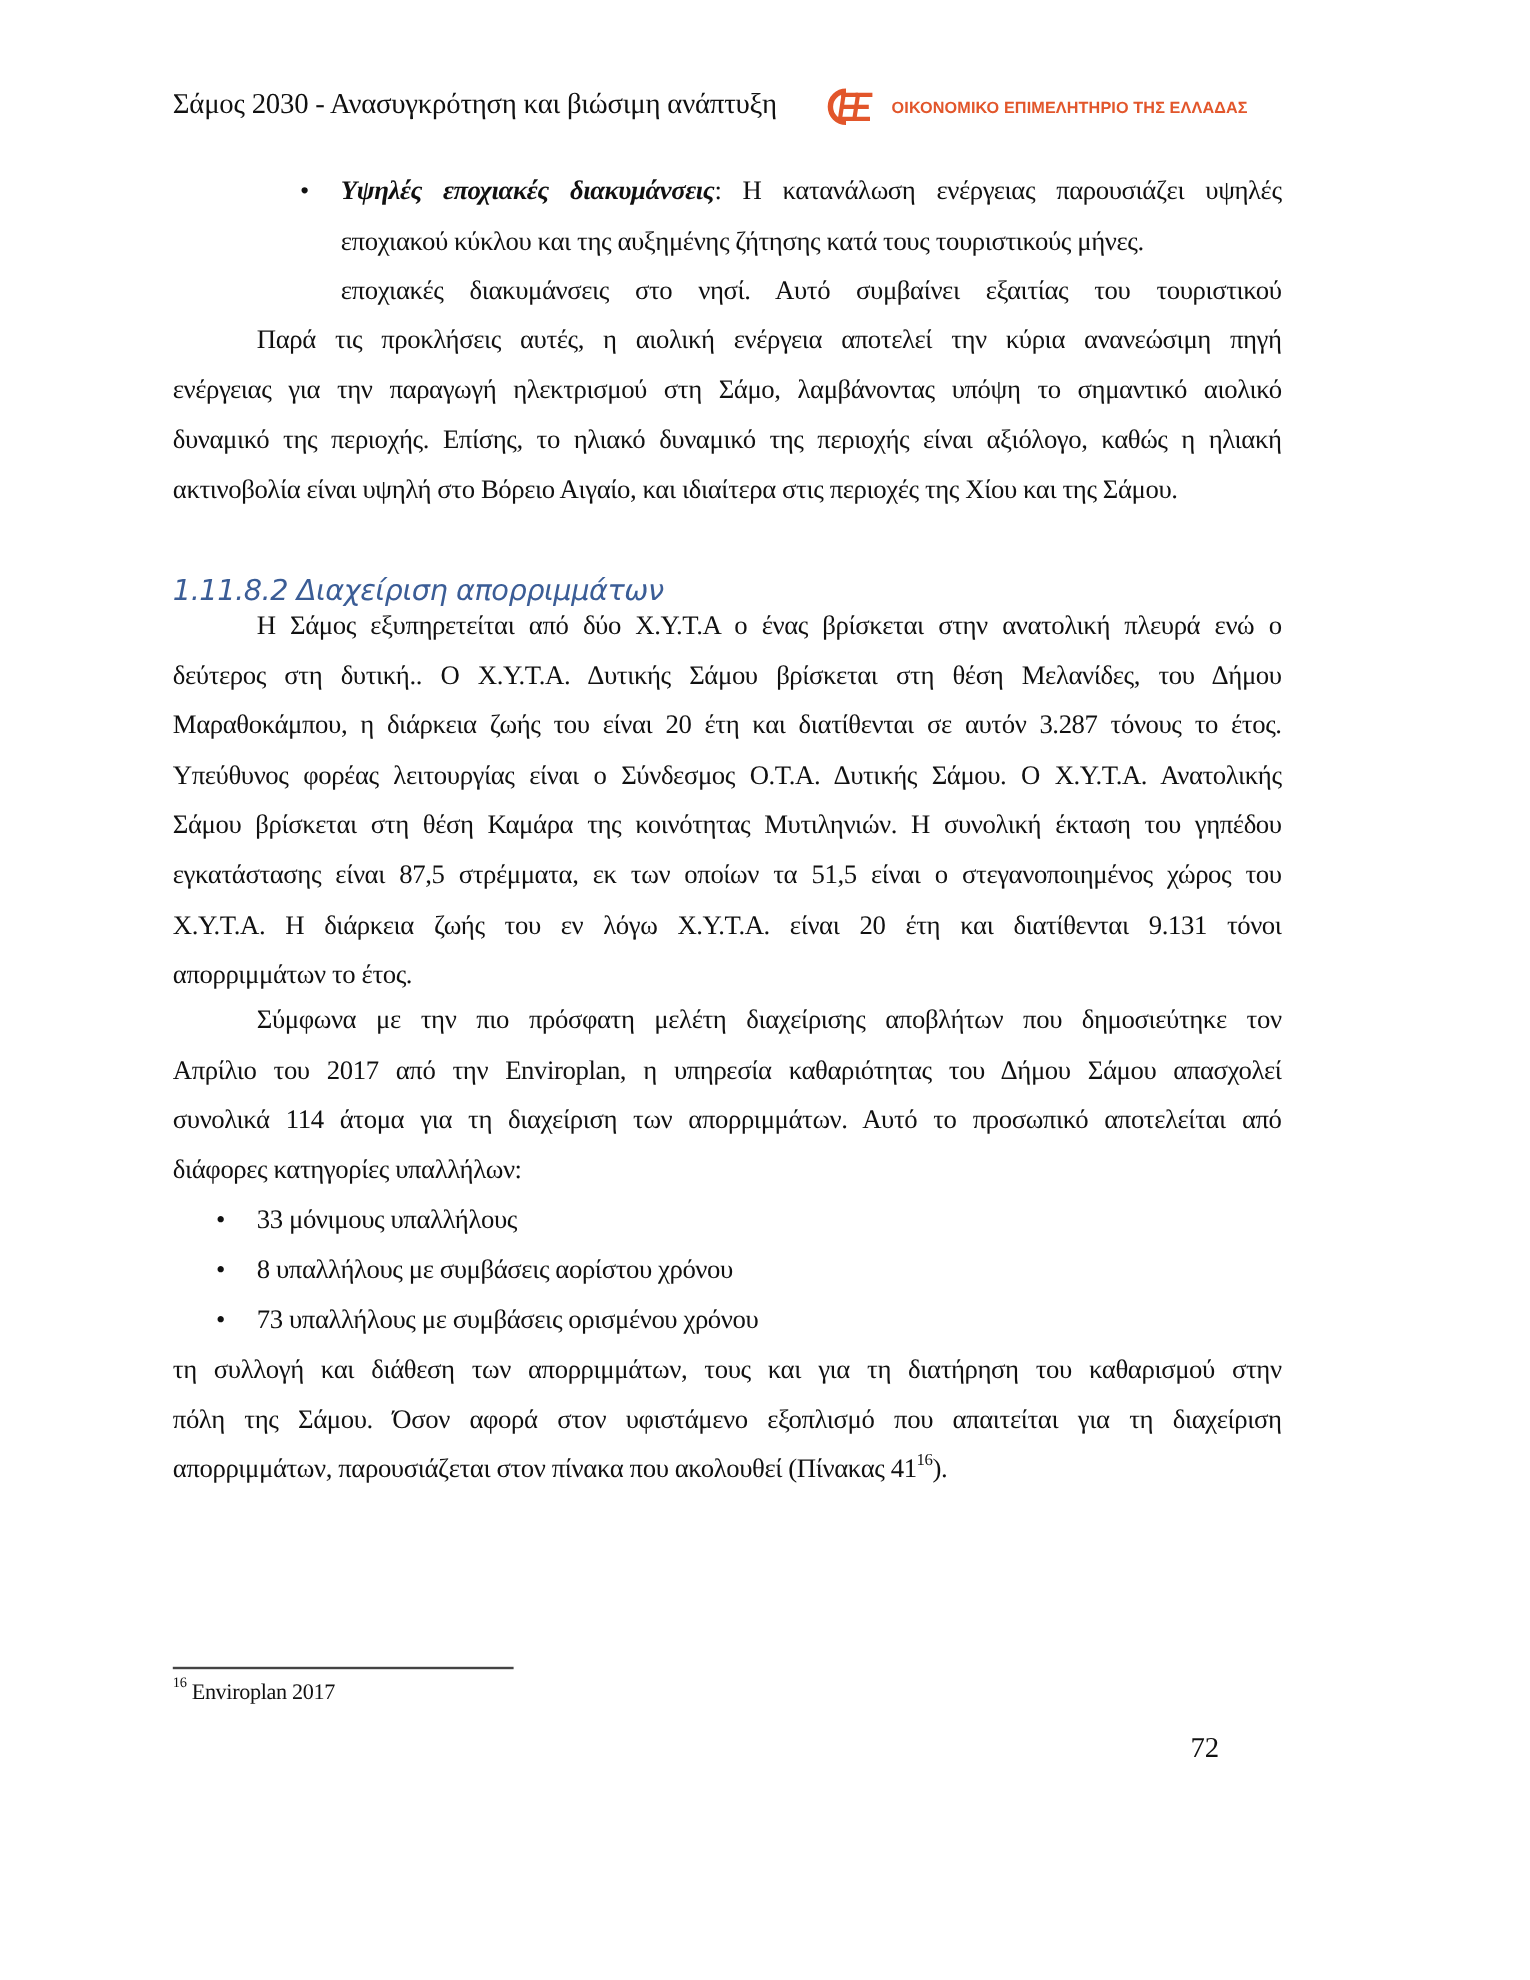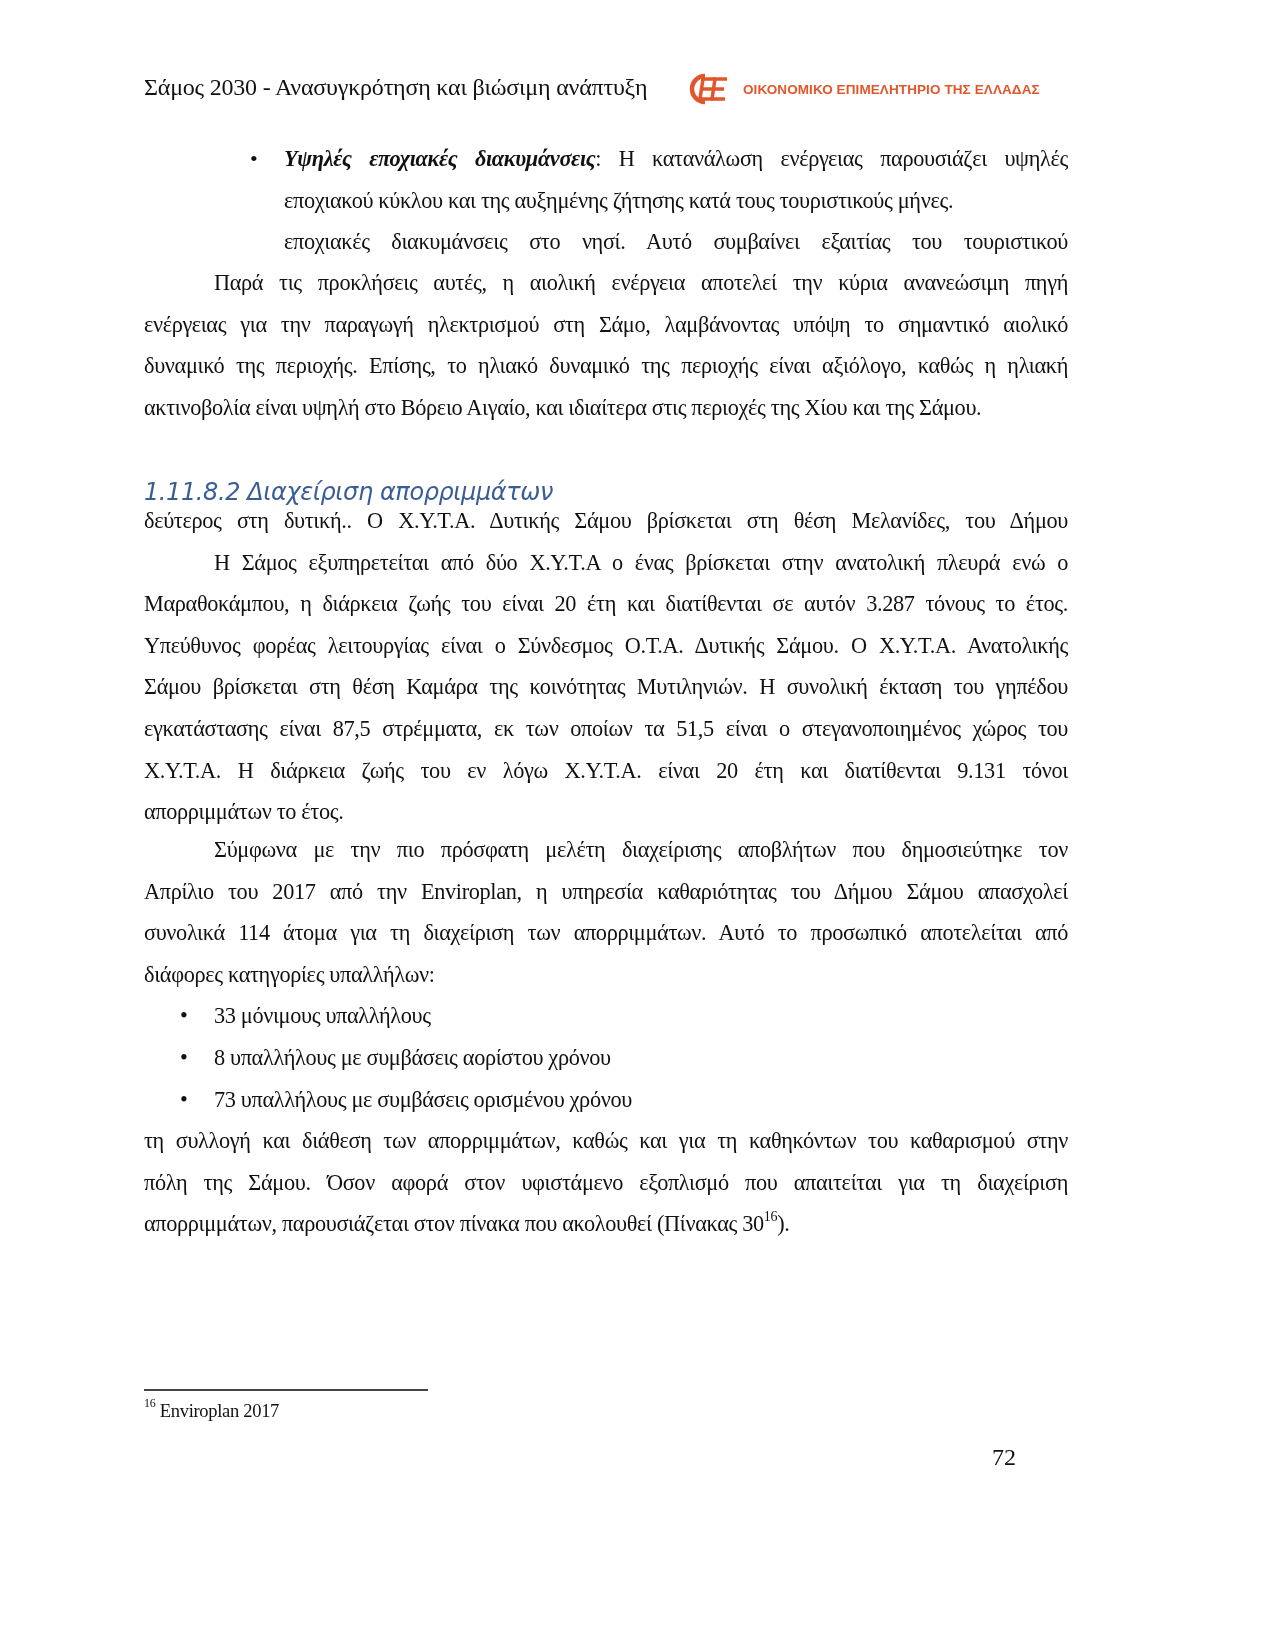--- a/index.html
+++ b/index.html
@@ -192,22 +192,22 @@
 <div class="text-block" style="top:262px;">
   <span class="line indent">Παρά τις προκλήσεις αυτές, η αιολική ενέργεια αποτελεί την κύρια ανανεώσιμη πηγή</span>
   <span class="line">ενέργειας για την παραγωγή ηλεκτρισμού στη Σάμο, λαμβάνοντας υπόψη το σημαντικό αιολικό</span>
   <span class="line">δυναμικό της περιοχής. Επίσης, το ηλιακό δυναμικό της περιοχής είναι αξιόλογο, καθώς η ηλιακή</span>
   <span class="line last">ακτινοβολία είναι υψηλή στο Βόρειο Αιγαίο, και ιδιαίτερα στις περιοχές της Χίου και της Σάμου.</span>
 </div>
 
 <div class="section-heading">1.11.8.2 Διαχείριση απορριμμάτων</div>
 
 <div class="text-block" style="top:500px;">
+  <span class="line indent">Η Σάμος εξυπηρετείται από δύο Χ.Υ.Τ.Α ο ένας  βρίσκεται στην ανατολική πλευρά ενώ ο</span>
   <span class="line">δεύτερος στη δυτική.. Ο Χ.Υ.Τ.Α. Δυτικής Σάμου βρίσκεται στη θέση Μελανίδες, του Δήμου</span>
-  <span class="line indent">Η Σάμος εξυπηρετείται από δύο Χ.Υ.Τ.Α ο ένας  βρίσκεται στην ανατολική πλευρά ενώ ο</span>
   <span class="line">Μαραθοκάμπου, η διάρκεια ζωής του είναι 20 έτη και διατίθενται σε αυτόν 3.287 τόνους το έτος.</span>
   <span class="line">Υπεύθυνος φορέας λειτουργίας είναι ο Σύνδεσμος Ο.Τ.Α. Δυτικής Σάμου. Ο Χ.Υ.Τ.Α. Ανατολικής</span>
   <span class="line">Σάμου βρίσκεται στη θέση Καμάρα της κοινότητας Μυτιληνιών. Η συνολική έκταση του γηπέδου</span>
   <span class="line">εγκατάστασης είναι 87,5 στρέμματα, εκ των οποίων τα 51,5 είναι ο στεγανοποιημένος χώρος του</span>
   <span class="line">Χ.Υ.Τ.Α. Η διάρκεια ζωής του εν λόγω Χ.Υ.Τ.Α. είναι 20 έτη και διατίθενται 9.131 τόνοι</span>
   <span class="line last">απορριμμάτων το έτος.</span>
 </div>
 
 <div class="text-block" style="top:829px;">
   <span class="line indent">Σύμφωνα με την πιο πρόσφατη μελέτη διαχείρισης αποβλήτων που δημοσιεύτηκε τον</span>
@@ -225,23 +225,23 @@
     <span class="dot">•</span>
     <span class="item-text">8 υπαλλήλους με συμβάσεις αορίστου χρόνου</span>
   </div>
   <div class="list-item">
     <span class="dot">•</span>
     <span class="item-text">73 υπαλλήλους με συμβάσεις ορισμένου χρόνου</span>
   </div>
 </div>
 
 <div class="text-block" style="top:1120px;">
-  <span class="line">τη συλλογή και διάθεση των απορριμμάτων, καθώς και για τη καθηκόντων του καθαρισμού στην</span>
+  <span class="line">τη συλλογή και διάθεση των απορριμμάτων, τους και για τη διατήρηση του καθαρισμού στην</span>
   <span class="line">πόλη της Σάμου. Όσον αφορά στον υφιστάμενο εξοπλισμό που απαιτείται για τη διαχείριση</span>
-  <span class="line last"><span>απορριμμάτων, παρουσιάζεται στον πίνακα που ακολουθεί (Πίνακας 30</span><sup>16</sup><span>).</span></span>
+  <span class="line last"><span>απορριμμάτων, παρουσιάζεται στον πίνακα που ακολουθεί (Πίνακας 41</span><sup>16</sup><span>).</span></span>
 </div>
 
 <div class="footnote-rule"></div>
 <div class="footnote">
   <sup>16</sup>
   <span>Enviroplan 2017</span>
 </div>
 
 <div class="page-number">72</div>
 

